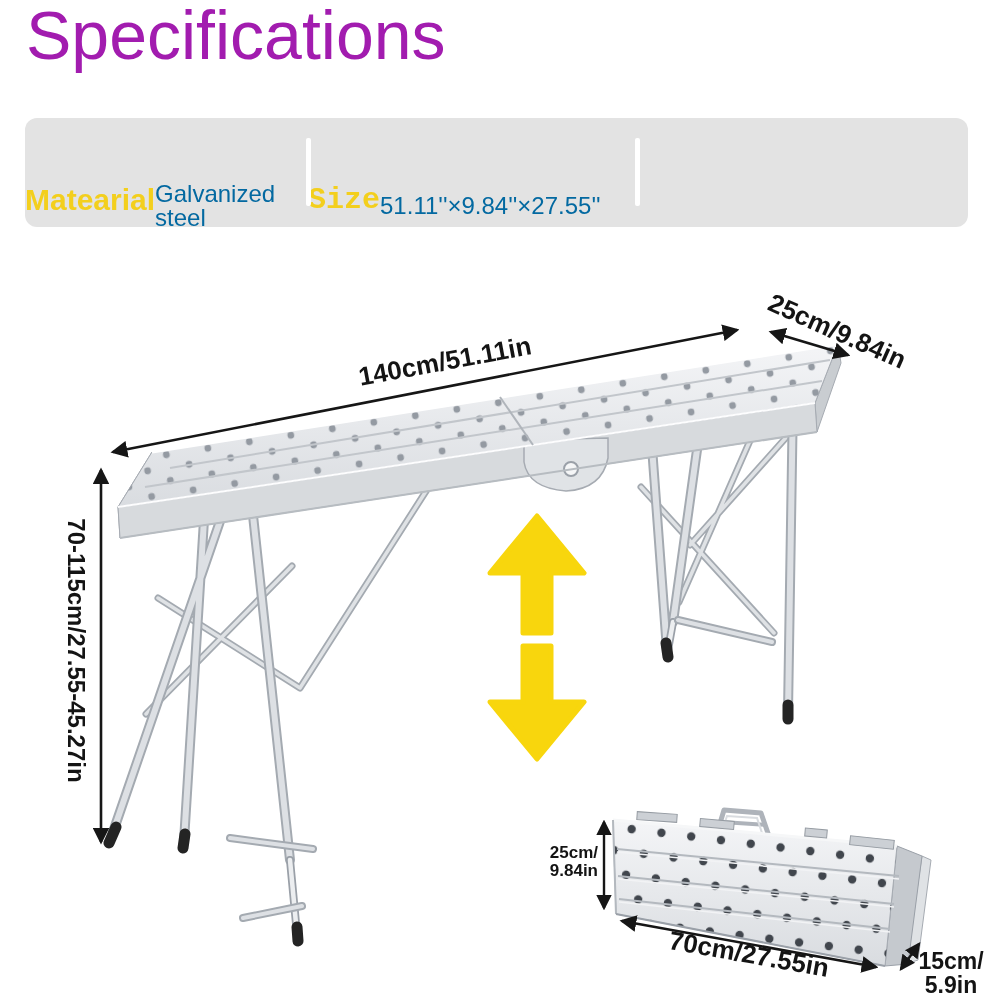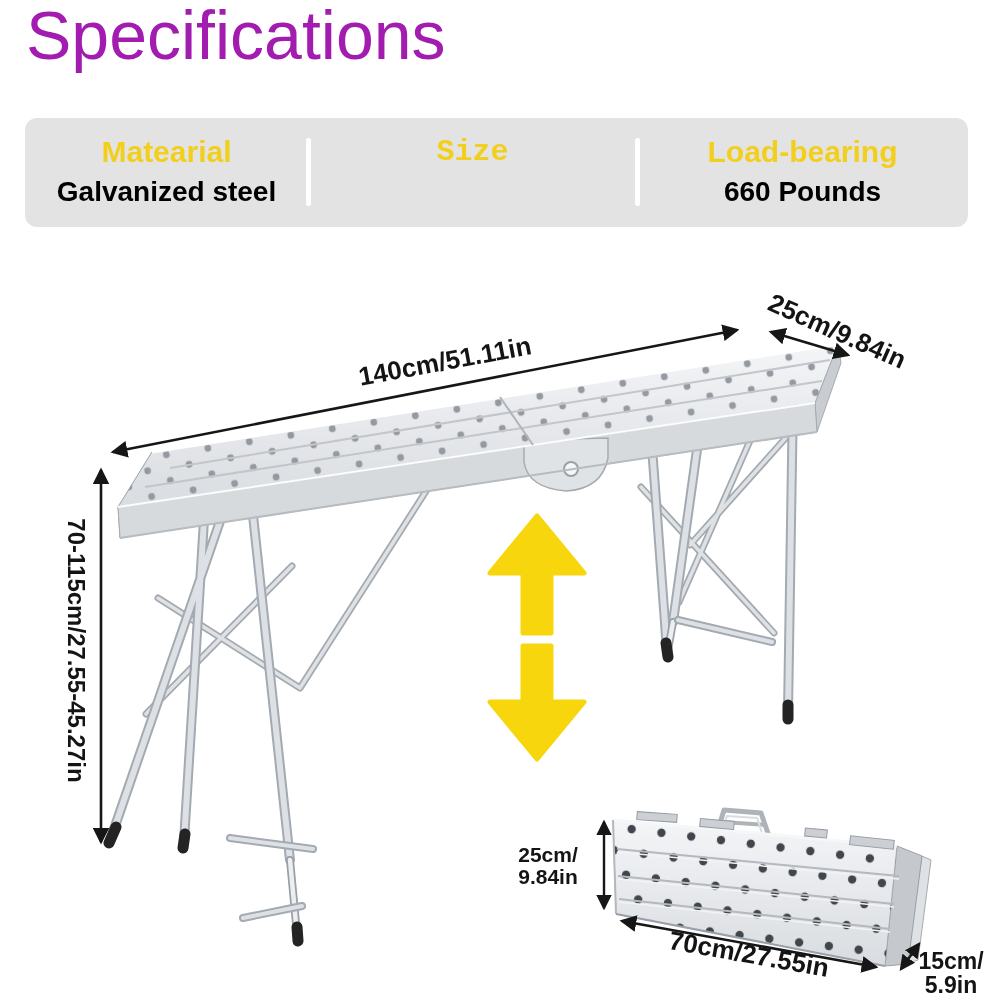--- a/index.html
+++ b/index.html
@@ -9,57 +9,54 @@
   }
   .page-title{
     position:absolute;left:26px;top:0px;
     font-size:68px;font-weight:400;color:#a21caf;letter-spacing:0px;line-height:1.05;
   }
   
   .spec-bar{
     position:absolute;left:25px;top:118px;width:943px;height:109px;
     border-radius:12px;display:flex;align-items:stretch;
   }
-  .spec-col{display:flex;flex-direction:column;align-items:center;padding-top:19px;box-sizing:border-box;}
+  .spec-col{display:flex;flex-direction:row;align-items:center;padding-top:19px;box-sizing:border-box;margin-top:36px;}
   .spec-col.c1{flex:0 0 283px;}
   .spec-col.c2{flex:0 0 329px;}
   .spec-col.c3{flex:0 0 331px;}
   .spec-label{font-size:30px;font-weight:bold;line-height:1;}
-  .spec-value{font-size:28px;font-weight:bold;color:#000000;margin-top:11px;line-height:1;}
+  .spec-value{font-size:24px;font-weight:normal;color:#0369a1;margin-top:11px;line-height:1;}
   .spec-divider{position:absolute;top:20px;width:5px;height:68px;background:#ffffff;border-radius:2px;}
   .spec-divider.d1{left:281px;}
   .spec-divider.d2{left:610px;}
   
   .dim-label{
     position:absolute;font-weight:bold;color:#141414;white-space:nowrap;text-align:center;line-height:1.04;
   }
   .lbl-length{left:328px;top:348px;width:234px;font-size:26px;transform:rotate(-10.5deg);}
   .lbl-depth{left:754px;top:318px;width:166px;font-size:26px;transform:rotate(24deg);}
   .lbl-height{left:-69px;top:638px;width:290px;font-size:24px;transform:rotate(90deg);}
-  .lbl-fold-height{left:498px;top:844px;width:100px;font-size:21px;}
+  .lbl-fold-height{left:498px;top:844px;width:100px;font-size:17px;text-align:right;}
   .lbl-fold-length{left:632px;top:941px;width:234px;font-size:26px;transform:rotate(10deg);}
   .lbl-fold-depth{left:898px;top:950px;width:106px;font-size:23px;}
   .diagram-svg{position:absolute;left:0;top:0;}
 </style>
 </head>
 <body>
 
 <div class="page-title">Specifications</div>
 
 <div class="spec-bar" style="background-color: rgb(227, 227, 227);">
   <div class="spec-col c1">
     <div class="spec-label" style="color: rgb(243, 207, 29);">Matearial</div>
     <div class="spec-value">Galvanized steel</div>
   </div>
   <div class="spec-col c2">
     <div class="spec-label" style="color: rgb(243, 207, 29); font-family: Liberation Mono, monospace;">Size</div>
-  </div>
-  <div class="spec-col c3">
-    <div class="spec-label" style="color: rgb(243, 207, 29);">Load-bearing</div>
-    <div class="spec-value">660 Pounds</div>
+    <div class="spec-value">51.11''×9.84''×27.55''</div>
   </div>
   <div class="spec-divider d1"></div>
   <div class="spec-divider d2"></div>
 </div>
 
 <svg class="diagram-svg" width="1000" height="1000" viewBox="0 0 1000 1000">
   <defs>
     <linearGradient id="deckGrad" x1="0" y1="0" x2="0" y2="1">
       <stop offset="0" stop-color="#f4f5f7"></stop>
         <stop offset="1" stop-color="#d9dce0"></stop>

